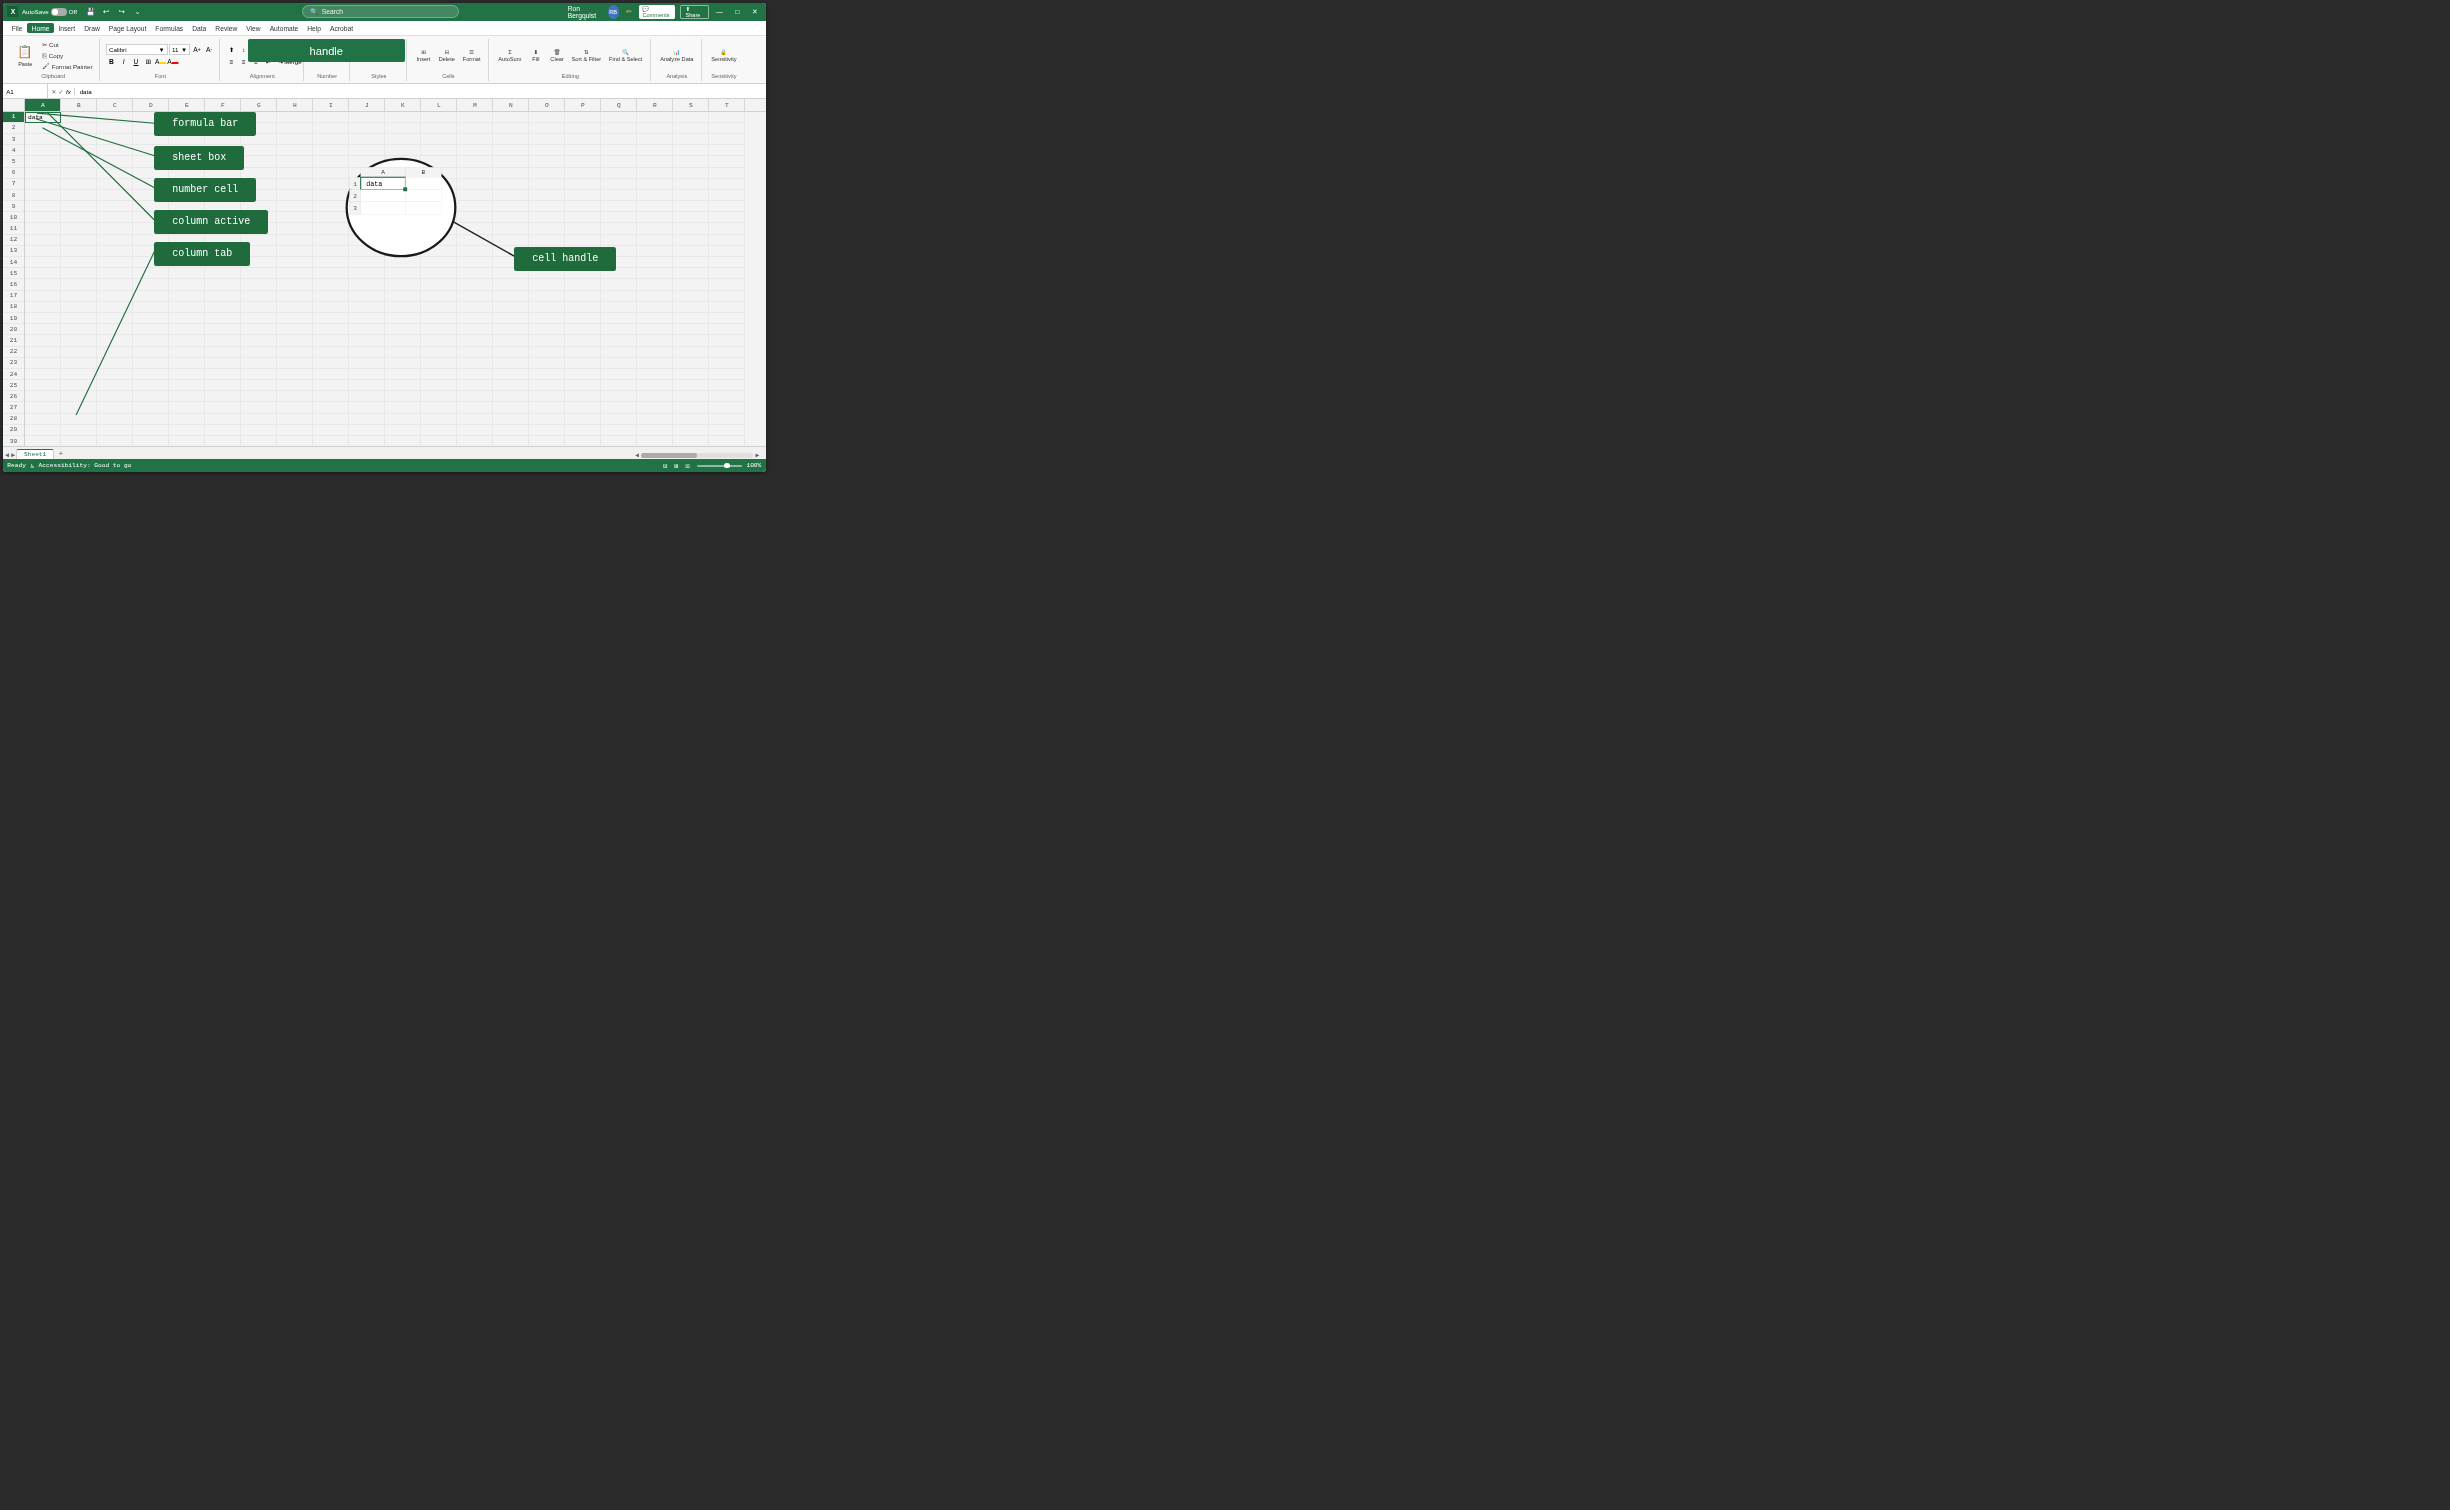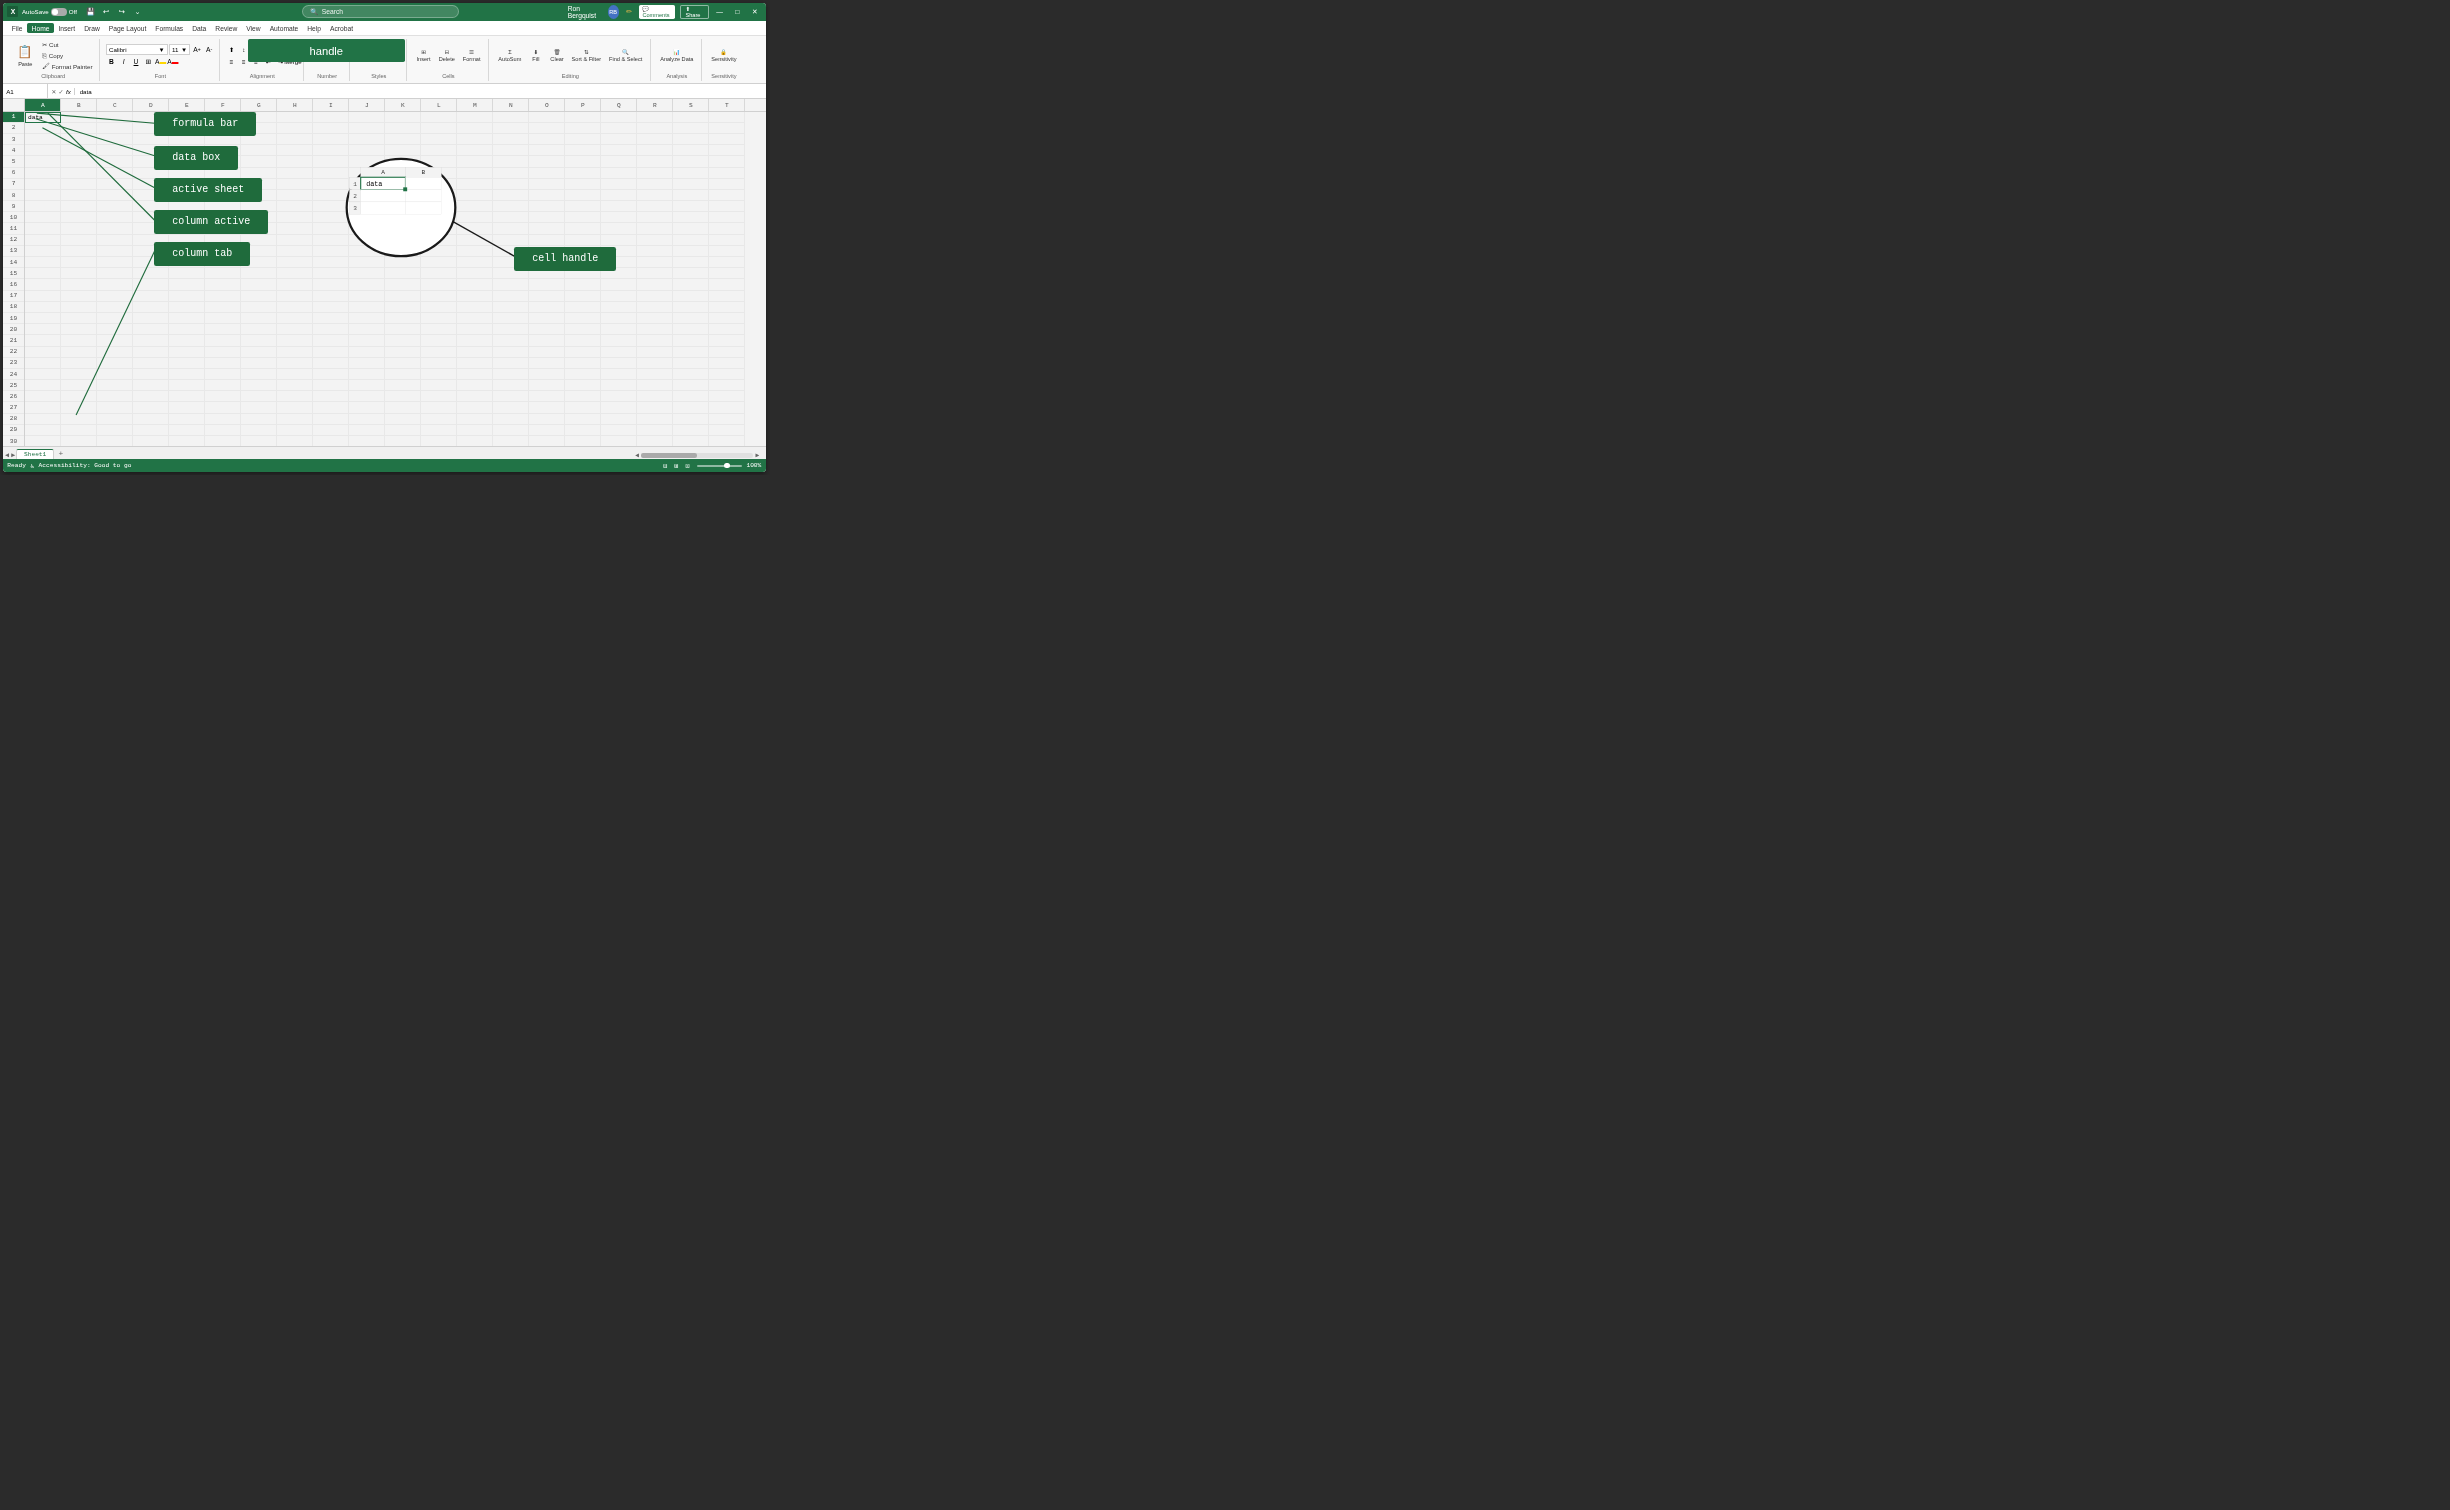--- a/index.html
+++ b/index.html
@@ -1501,24 +1501,24 @@
 
             <line x1="230" y1="248" x2="90" y2="540" stroke="#1f6b3c" stroke-width="2"></line>
 
             <line x1="880" y1="262" x2="690" y2="155" stroke="#1a1a1a" stroke-width="2.5"></line>
           </svg>
 
           <div class="annotation-box" style="top:0px; left:129px; font-size:10px; padding:6.7px 18px;">
             <span>formula bar</span>
           </div>
           <div class="annotation-box" style="top:34px; left:129px; font-size:10px; padding:6.7px 18px;">
-            <span>data box</span>
+            <span>sheet box</span>
           </div>
           <div class="annotation-box" style="top:66px; left:129px; font-size:10px; padding:6.7px 18px;">
-            <span>active sheet</span>
+            <span>number cell</span>
           </div>
           <div class="annotation-box" style="top:98px; left:129px; font-size:10px; padding:6.7px 18px;">
             <span>column active</span>
           </div>
           <div class="annotation-box" style="top:130px; left:129px; font-size:10px; padding:6.7px 18px;">
             <span>column tab</span>
           </div>
 
           <div class="annotation-box" style="top:135px; left:489px; font-size:10px; padding:6.7px 18px;">
             <span>cell handle</span>

